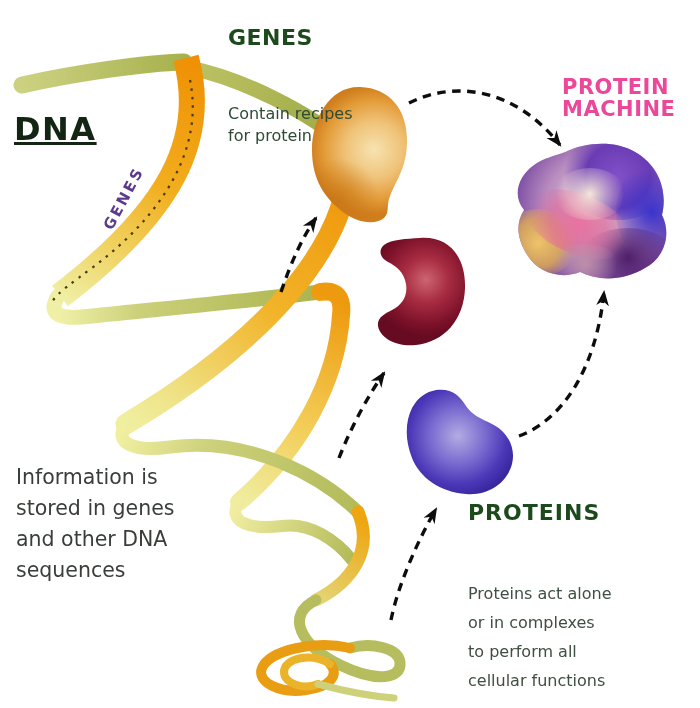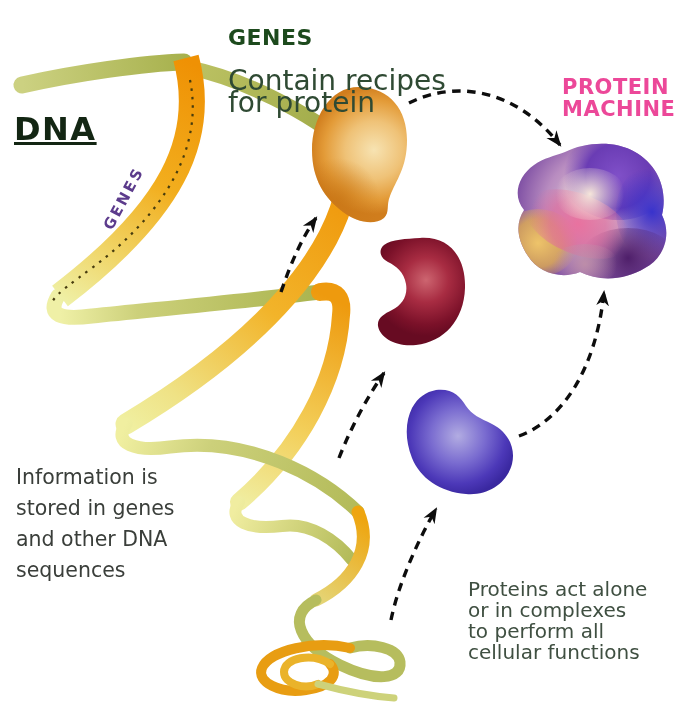--- a/index.html
+++ b/index.html
@@ -5,25 +5,25 @@
   html,body{margin:0;padding:0;background:#fff;}
   .stage{
     position:relative;width:700px;height:708px;background:#ffffff;overflow:hidden;
     font-family:"DejaVu Sans","Liberation Sans",sans-serif;
   }
   .stage svg{position:absolute;left:0;top:0;}
   .lbl{position:absolute;white-space:pre-line;}
   .heading{font-weight:bold;color:#1d4a1d;letter-spacing:0.5px;}
   .genes-block{left:228px;top:6px;}
   .genes-block .heading{font-size:22px;line-height:26px;}
-  .genes-block .cap{font-size:28px;line-height:22px;color:#2f4a33;}
+  .genes-block .cap{font-size:16px;line-height:22px;color:#2f4a33;margin-top:33px;}
   .dna-label{left:14px;top:110px;font-size:32px;font-weight:bold;color:#132613;letter-spacing:1.5px;text-decoration:underline;}
   .machine-label{left:562px;top:76px;font-size:21px;line-height:22px;font-weight:bold;color:#ec4899;letter-spacing:0.5px;}
   .proteins-label{left:468px;top:500px;font-size:22px;font-weight:bold;color:#1d4a1d;letter-spacing:1px;}
-  .proteins-cap{left:468px;top:579px;font-size:20px;line-height:21px;color:#3f4f41;}
+  .proteins-cap{left:468px;top:579px;font-size:16px;line-height:29px;color:#3f4f41;}
   .info-cap{left:16px;top:462px;font-size:20.5px;line-height:31px;color:#3a3e3a;}
 </style>
 </head>
 <body>
 
 <div class="stage">
 
   <svg width="700" height="708" viewBox="0 0 700 708">
     <defs>
 
@@ -208,20 +208,21 @@
     <div class="heading">GENES</div>
     <div class="cap">Contain recipes
 for protein</div>
   </div>
 
   <div class="lbl dna-label">DNA</div>
 
   <div class="lbl machine-label">PROTEIN
 MACHINE</div>
 
+  <div class="lbl proteins-label">PROTEINS</div>
 
   <div class="lbl proteins-cap">Proteins act alone
 or in complexes
 to perform all
 cellular functions</div>
 
   <div class="lbl info-cap">Information is
 stored in genes
 and other DNA
 sequences</div>

